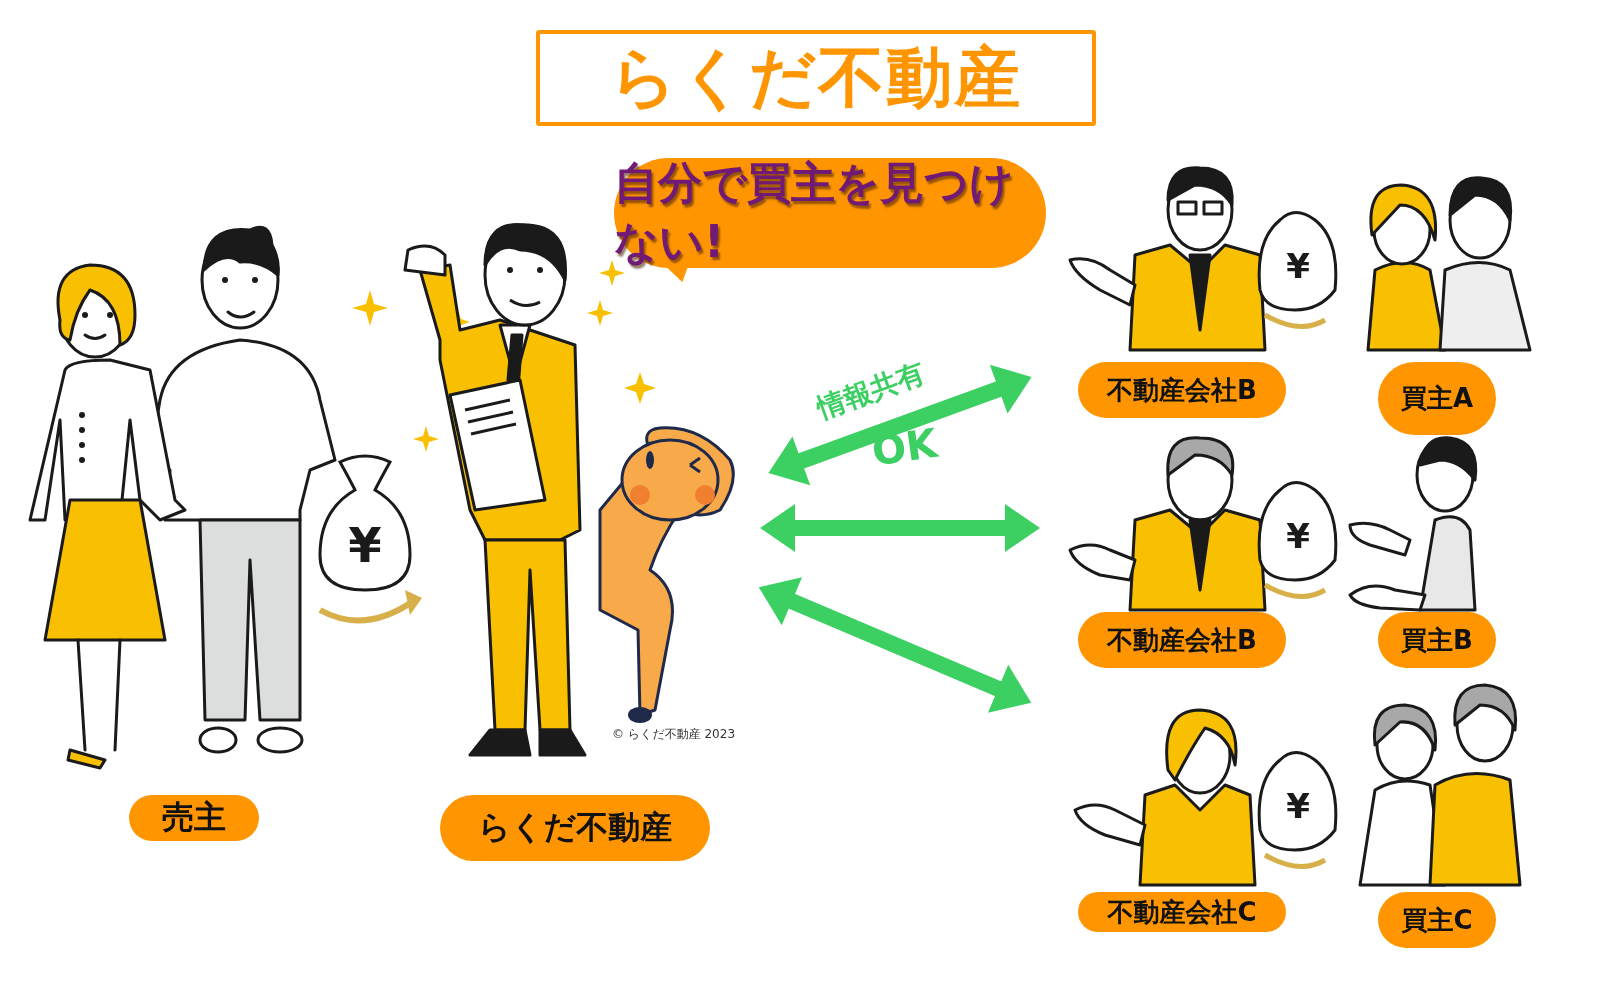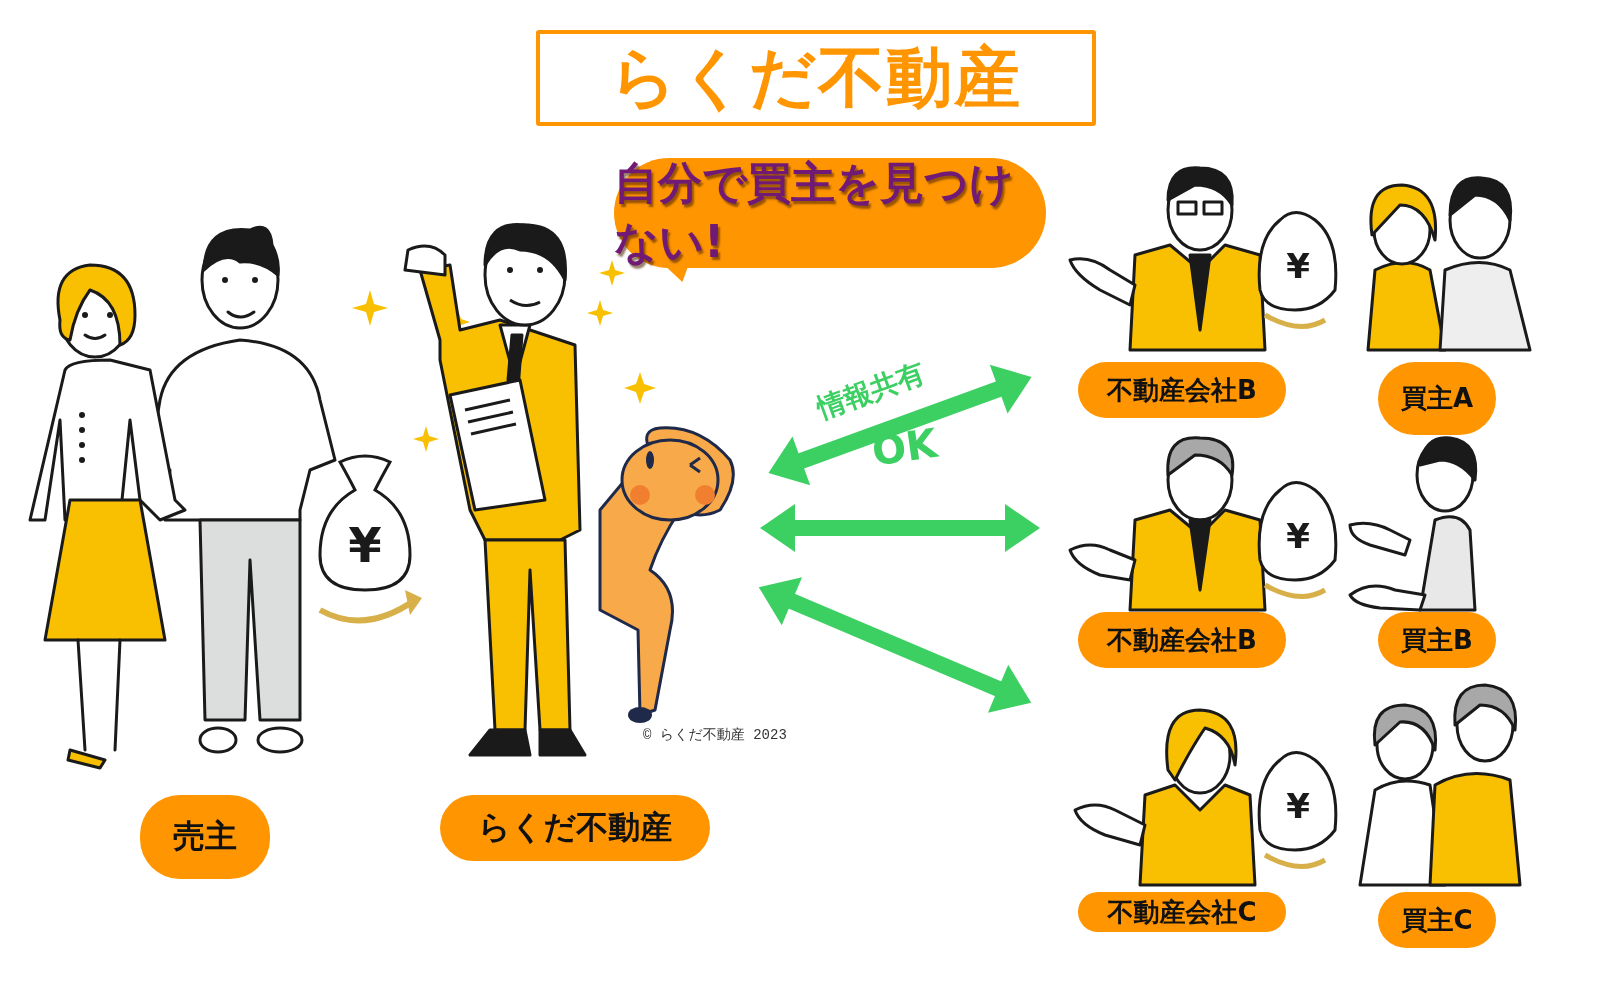--- a/index.html
+++ b/index.html
@@ -35,21 +35,21 @@
     display: flex; align-items: center; justify-content: center;
     color: #111; font-weight: bold;
   }
   .pill span { font-size: 26px; }
   .pill.big span { font-size: 32px; }
 
   .figure { position: absolute; }
   svg { display: block; overflow: visible; }
 
   .arrow-label { position: absolute; color: #3CCF62; font-weight: bold; }
-  .copyright { position: absolute; left: 643px; top: 726px; font-size: 14px; color: #333; font-family: Liberation Mono, monospace; }
+  .copyright { position: absolute; left: 612px; top: 726px; font-size: 12px; color: #333; }
 </style>
 </head>
 <body>
 
 <div class="title-box">
   <span class="title-text">らくだ不動産</span>
 </div>
 
 <div class="bubble-tail"></div>
 <div class="bubble">
@@ -134,21 +134,21 @@
 
     <path d="M5,60 L8,40 Q30,30 45,45 L45,65 Z" fill="#fff"></path>
     <g fill="#1a1a1a" stroke="none">
         <circle cx="110" cy="60" r="3"></circle>
         <circle cx="140" cy="60" r="3"></circle>
       </g>
   </g>
 </svg>
 <div class="copyright">© らくだ不動産 2023</div>
 
-<div class="pill big" style="left:140px;top:795px;width:130px;height:84px;">
+<div class="pill big" style="left:129px;top:795px;width:130px;height:46px;">
   <span>売主</span>
 </div>
 <div class="pill big" style="left:440px;top:795px;width:270px;height:66px;">
   <span>らくだ不動産</span>
 </div>
 
 <svg class="figure" style="left:750px;top:340px" width="300" height="370">
   <g fill="#3CCF62">
 
     <g transform="translate(150,85) rotate(-20)">

